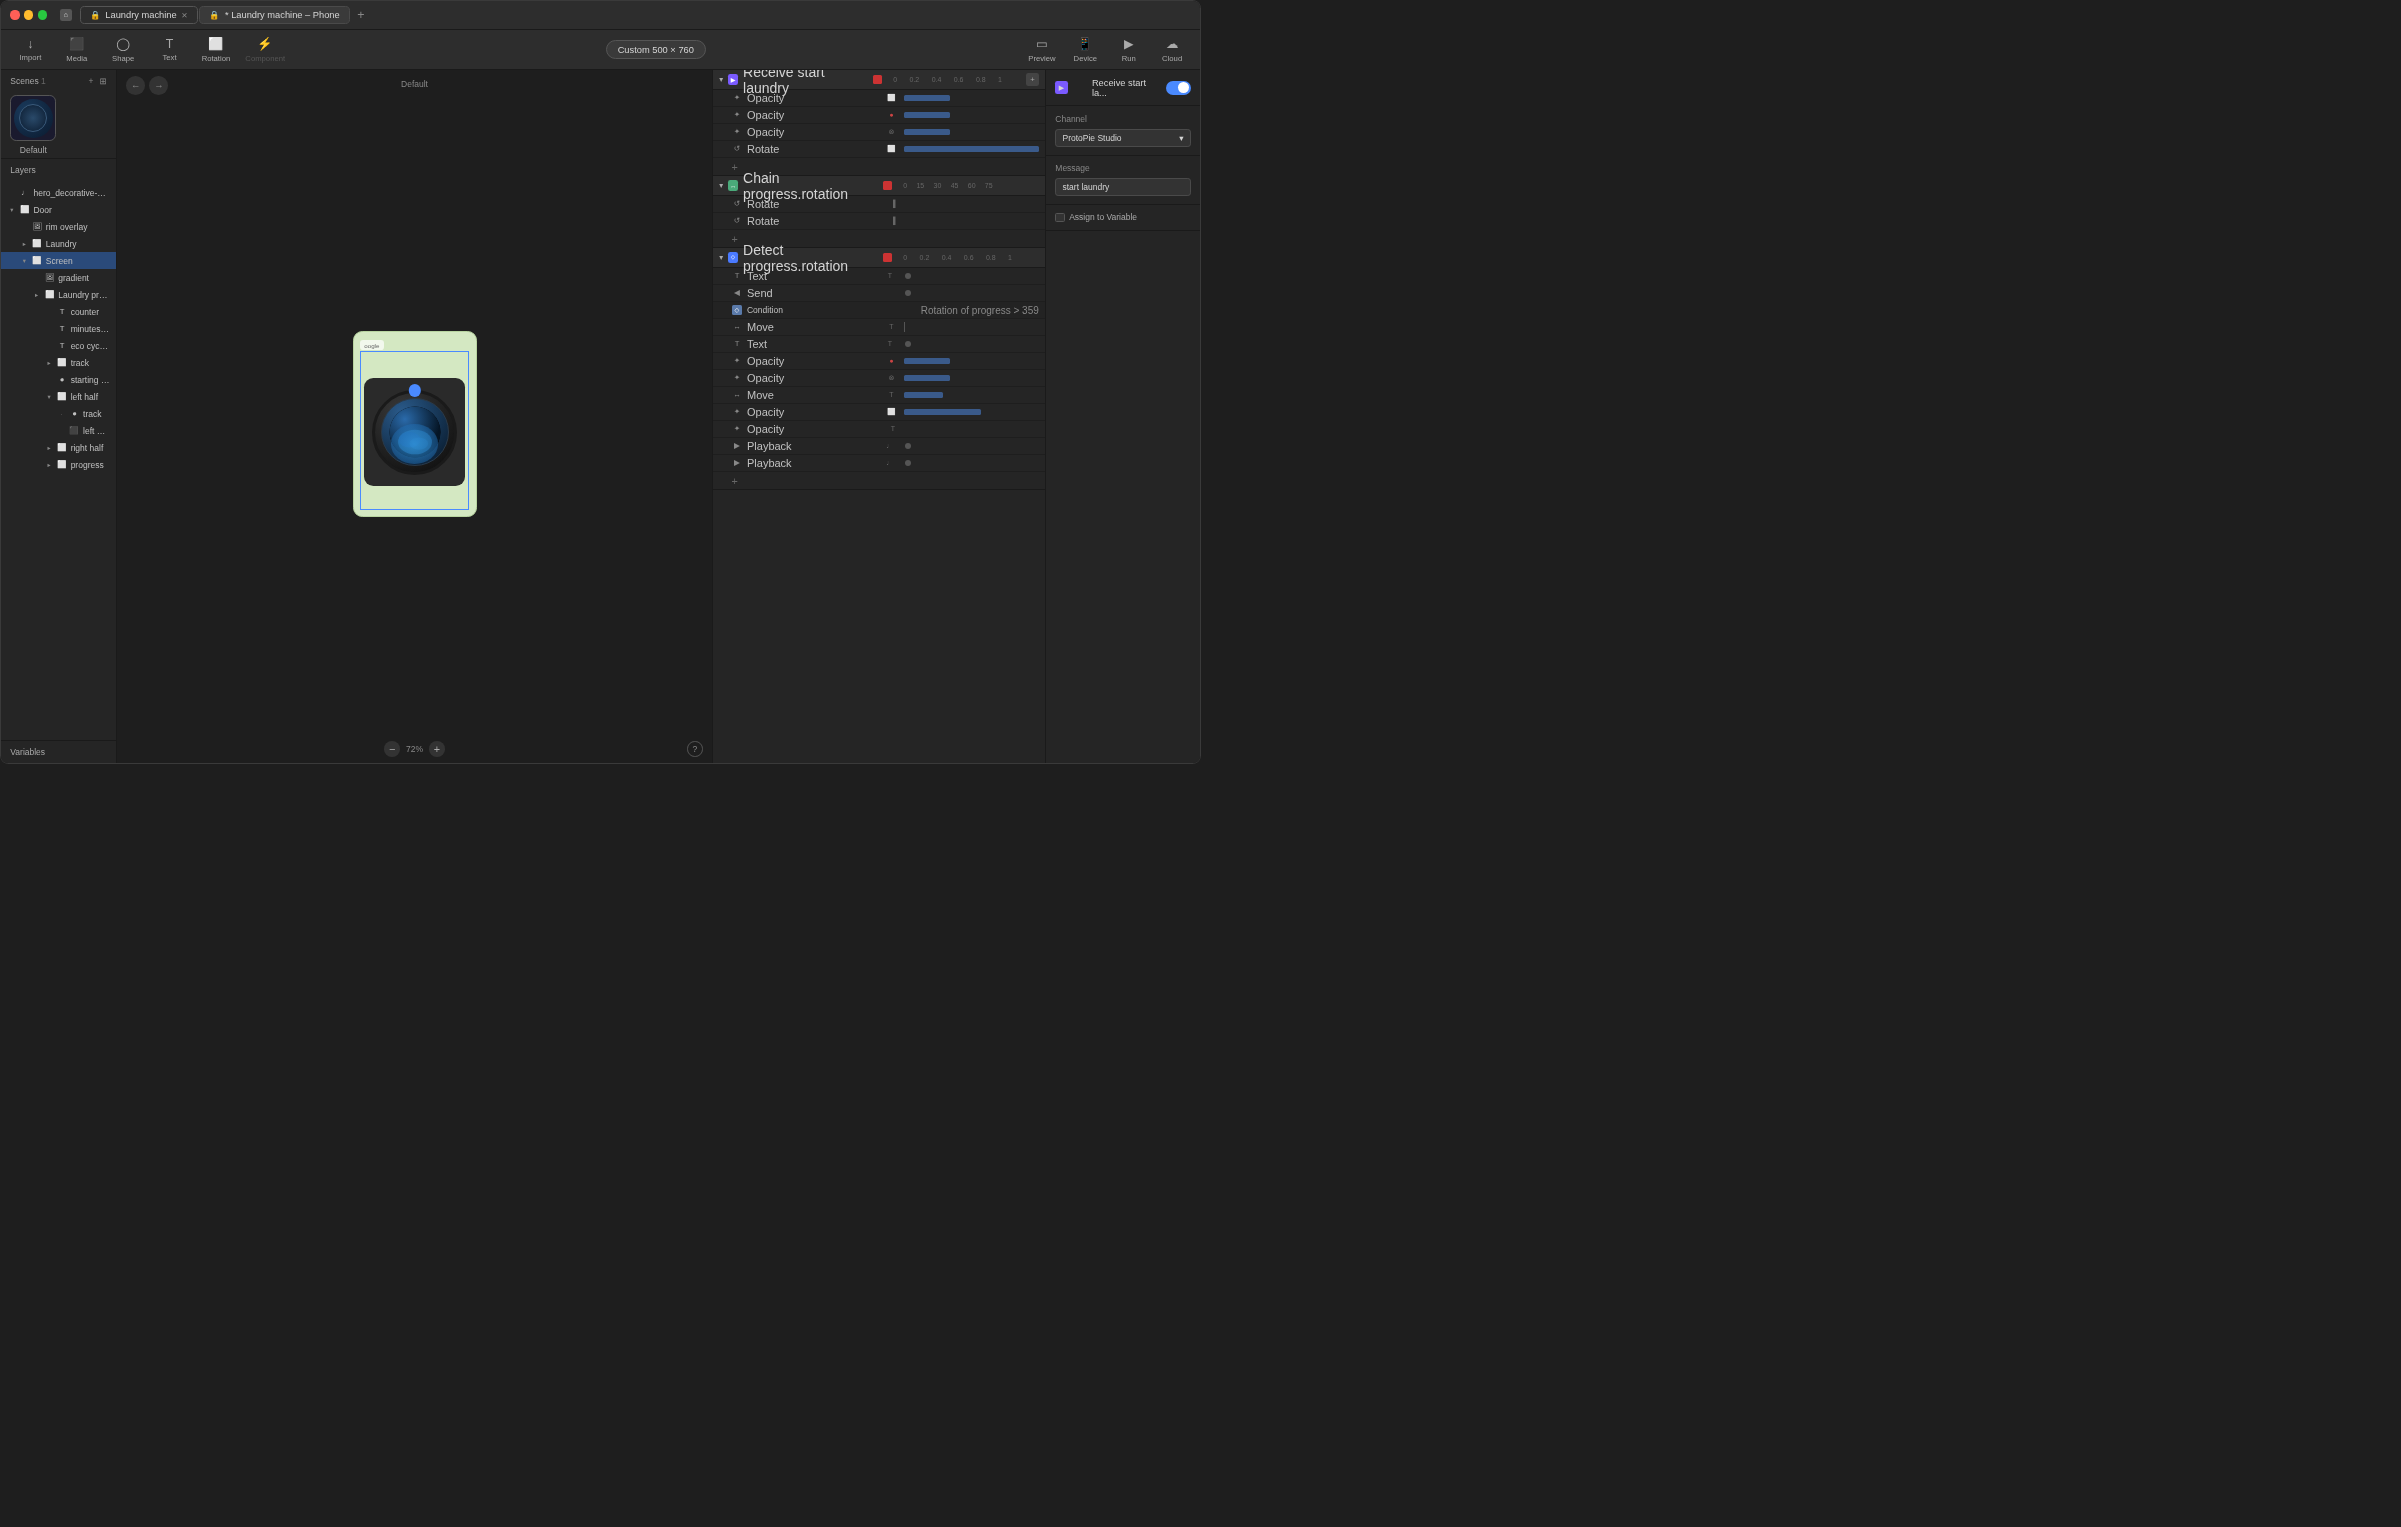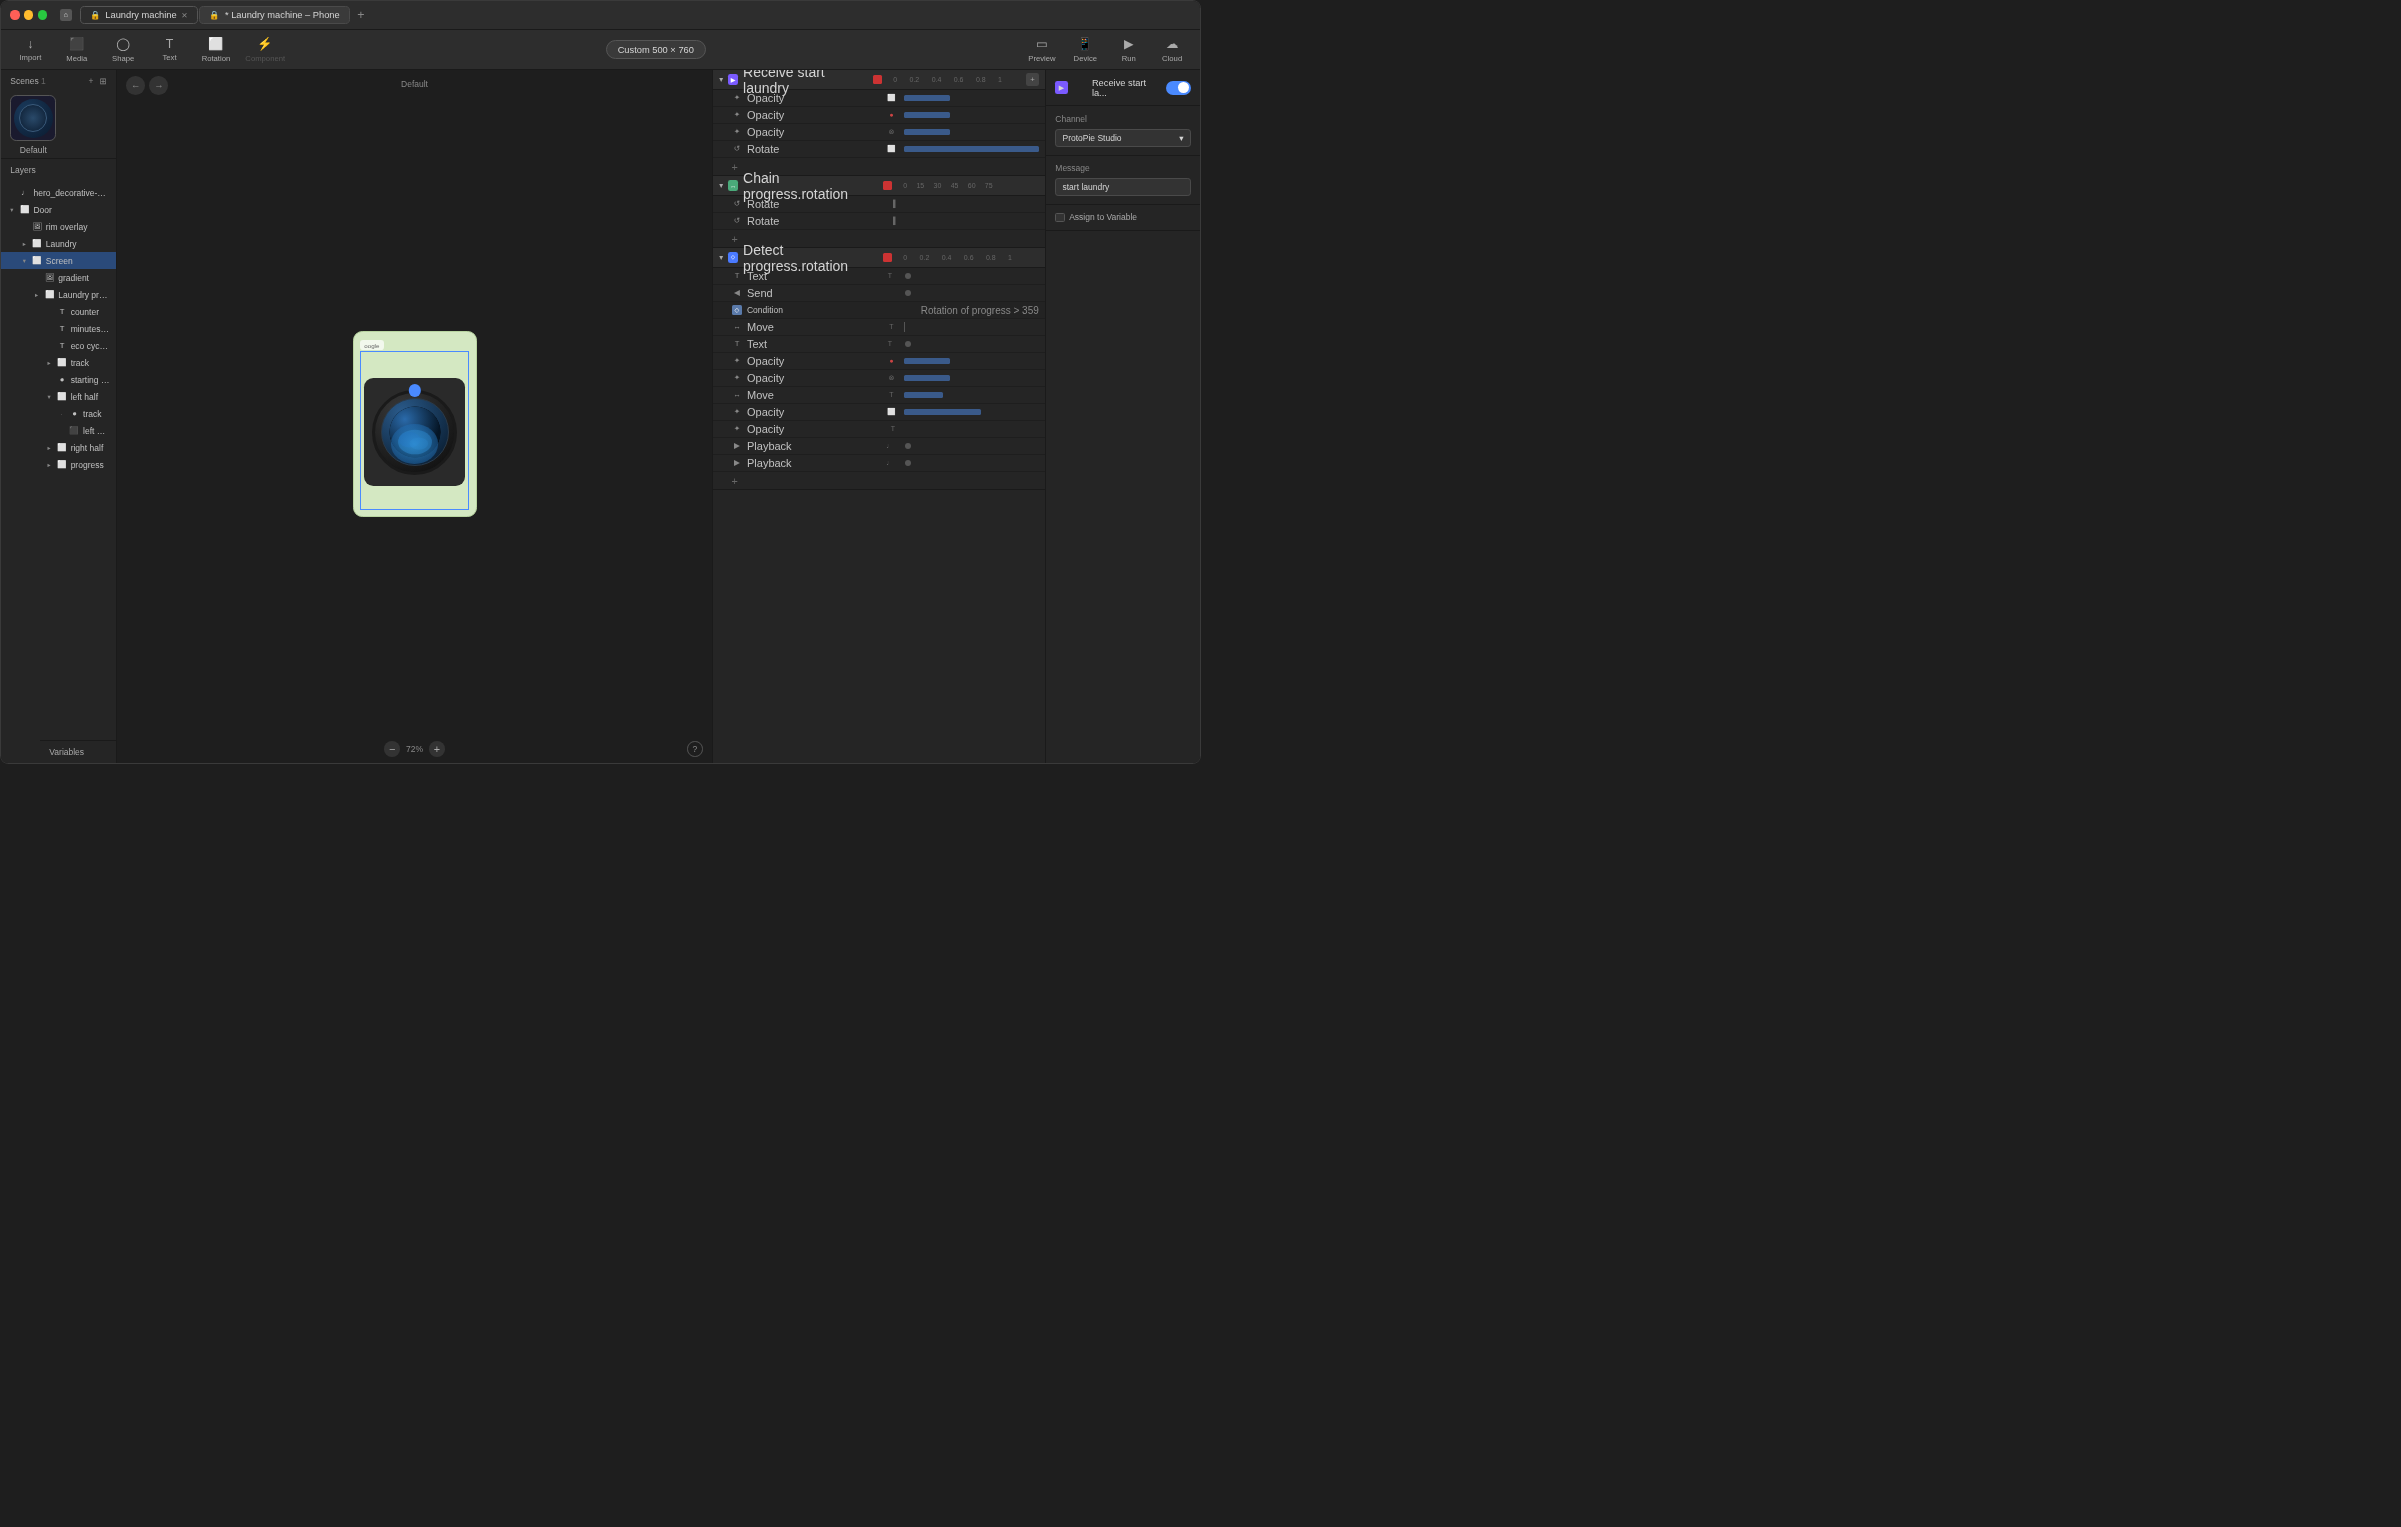--- a/index.html
+++ b/index.html
@@ -296,21 +296,20 @@
       overflow: hidden;
       text-overflow: ellipsis;
       white-space: nowrap;
     }
 
     .variables-section {
       border-top: 0.8px solid #1a1a1a;
       padding: 6.2px 9.3px;
       color: #aaa;
       font-size: 8.5px;
-      margin-left: 39px;
     }
 
     
     .canvas-area {
       flex: 1;
       background: #1e1e1e;
       display: flex;
       flex-direction: column;
       align-items: center;
       justify-content: center;

